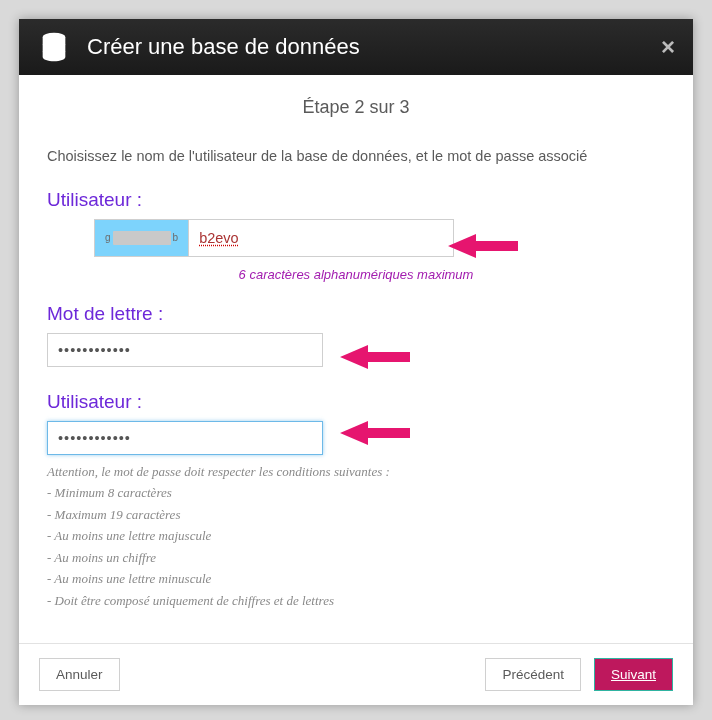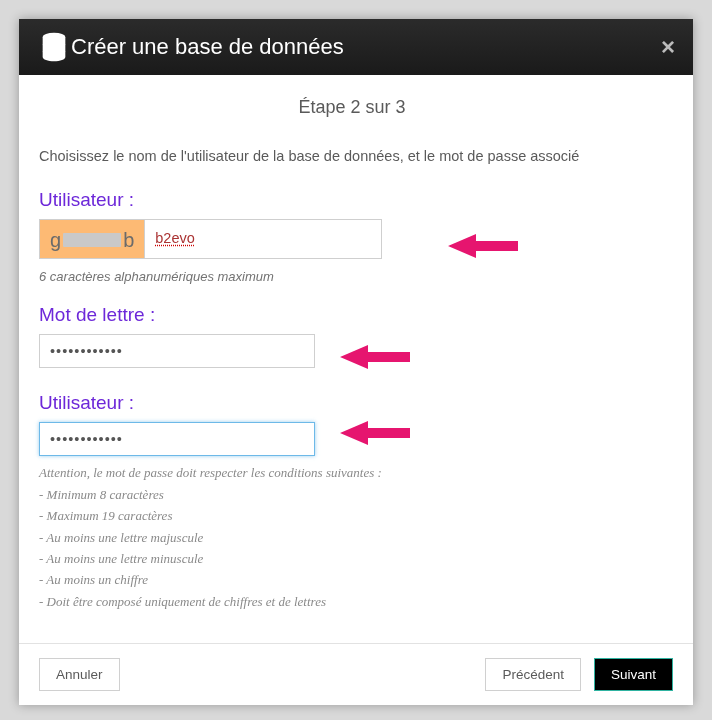--- a/index.html
+++ b/index.html
@@ -23,37 +23,37 @@
     display: flex;
     flex-direction: column;
   }
   .modal-header {
     background: linear-gradient(#2b2b2b, #1a1a1a);
     color: #ffffff;
     height: 56px;
     display: flex;
     align-items: center;
     padding: 0 18px;
-    gap: 0;
+    gap: 16px;
   }
   .modal-header .title {
     font-size: 22px;
     font-weight: 400;
     flex: 1;
   }
   .db-icon svg { display: block; }
   .close-btn {
     color: #bcbcbc;
     font-size: 24px;
     font-weight: bold;
     cursor: pointer;
     line-height: 1;
   }
   .modal-body {
-    padding: 22px 28px 10px 20px;
+    padding: 22px 28px 10px 28px;
     flex: 1;
     overflow: auto;
   }
   .step {
     text-align: center;
     font-size: 18px;
     color: #5a5a5a;
     margin-bottom: 28px;
   }
   .instructions {
@@ -63,71 +63,73 @@
     margin-bottom: 22px;
   }
   .field-group { margin-bottom: 10px; }
   .field-label {
     font-size: 19px;
     color: #6d28d9;
     margin-bottom: 8px;
   }
   .input-row { display: flex; }
   .prefix {
-    background: #fdba74;
+    background: #7dd3fc;
     border: 1px solid #cfcfcf;
     border-right: none;
     padding: 8px 10px;
-    font-size: 20px;
+    font-size: 10px;
     color: #6b6b6b;
     line-height: 20px;
     position: relative;
+    margin-left: 47px;
   }
   .prefix .blur {
     display: inline-block;
     width: 58px; height: 14px;
     background: #c9c9c9;
     vertical-align: middle;
     border-radius: 1px;
     margin: 0 2px;
   }
   .prefix .pre-l, .prefix .pre-r { vertical-align: middle; }
   .text-input {
     border: 1px solid #cfcfcf;
     padding: 8px 10px;
     font-size: 14.5px;
     color: #aa3333;
     text-decoration: underline;
     text-decoration-style: dotted;
     text-decoration-color: #cc0000;
     text-underline-offset: 2px;
     line-height: 20px;
-    width: 238px;
+    width: 266px;
     background: #fff;
   }
   .pwd-input {
     border: 1px solid #cfcfcf;
     padding: 8px 10px;
     font-size: 14.5px;
     color: #555;
     letter-spacing: 1px;
     width: 276px;
     background: #fff;
   }
   .pwd-input.focused {
     border: 1px solid #6db9e8;
     box-shadow: 0 0 4px rgba(109,185,232,0.7);
   }
   .hint {
     font-size: 13px;
     font-style: italic;
-    color: #737373;
+    color: #a21caf;
     margin-top: 8px;
     margin-bottom: 18px;
     line-height: 1.5;
+    text-align: center;
   }
   .rules {
     font-size: 13px;
     font-style: italic;
     color: #8a8a8a;
     line-height: 1.65;
     margin-top: 6px;
     font-family: Liberation Serif, serif;
   }
   .rules .rule { display: block; }
@@ -140,23 +142,24 @@
   }
   .btn {
     border: 1px solid #d0d0d0;
     background: #ffffff;
     color: #5a5a5a;
     font-size: 13.5px;
     padding: 8px 16px;
     cursor: pointer;
   }
   .btn-primary {
-    background: #000000;
+    background: #be185d;
     border-color: #2fb3a1;
     color: #ffffff;
+    text-decoration: underline;
   }
   .footer-spacer { flex: 1; }
   .arrow {
     position: absolute;
     width: 70px; height: 28px;
     pointer-events: none;
   }
   .arrow svg { width: 100%; height: 100%; display: block; }
 </style>
 </head>
@@ -202,22 +205,22 @@
     <div style="height:14px"></div>
 
     <div class="field-group">
       <div class="field-label">Utilisateur :</div>
       <div class="pwd-input focused">••••••••••••</div>
       <div class="rules">
         <span class="rule">Attention, le mot de passe doit respecter les conditions suivantes :</span>
         <span class="rule">- Minimum 8 caractères</span>
         <span class="rule">- Maximum 19 caractères</span>
         <span class="rule">- Au moins une lettre majuscule</span>
+        <span class="rule">- Au moins un chiffre</span>
         <span class="rule">- Au moins une lettre minuscule</span>
-        <span class="rule">- Au moins un chiffre</span>
         <span class="rule">- Doit être composé uniquement de chiffres et de lettres</span>
       </div>
     </div>
   </div>
 
   <div class="modal-footer">
     <button class="btn">Annuler</button>
     <span class="footer-spacer"></span>
     <button class="btn">Précédent</button>
     <button class="btn btn-primary">Suivant</button>

